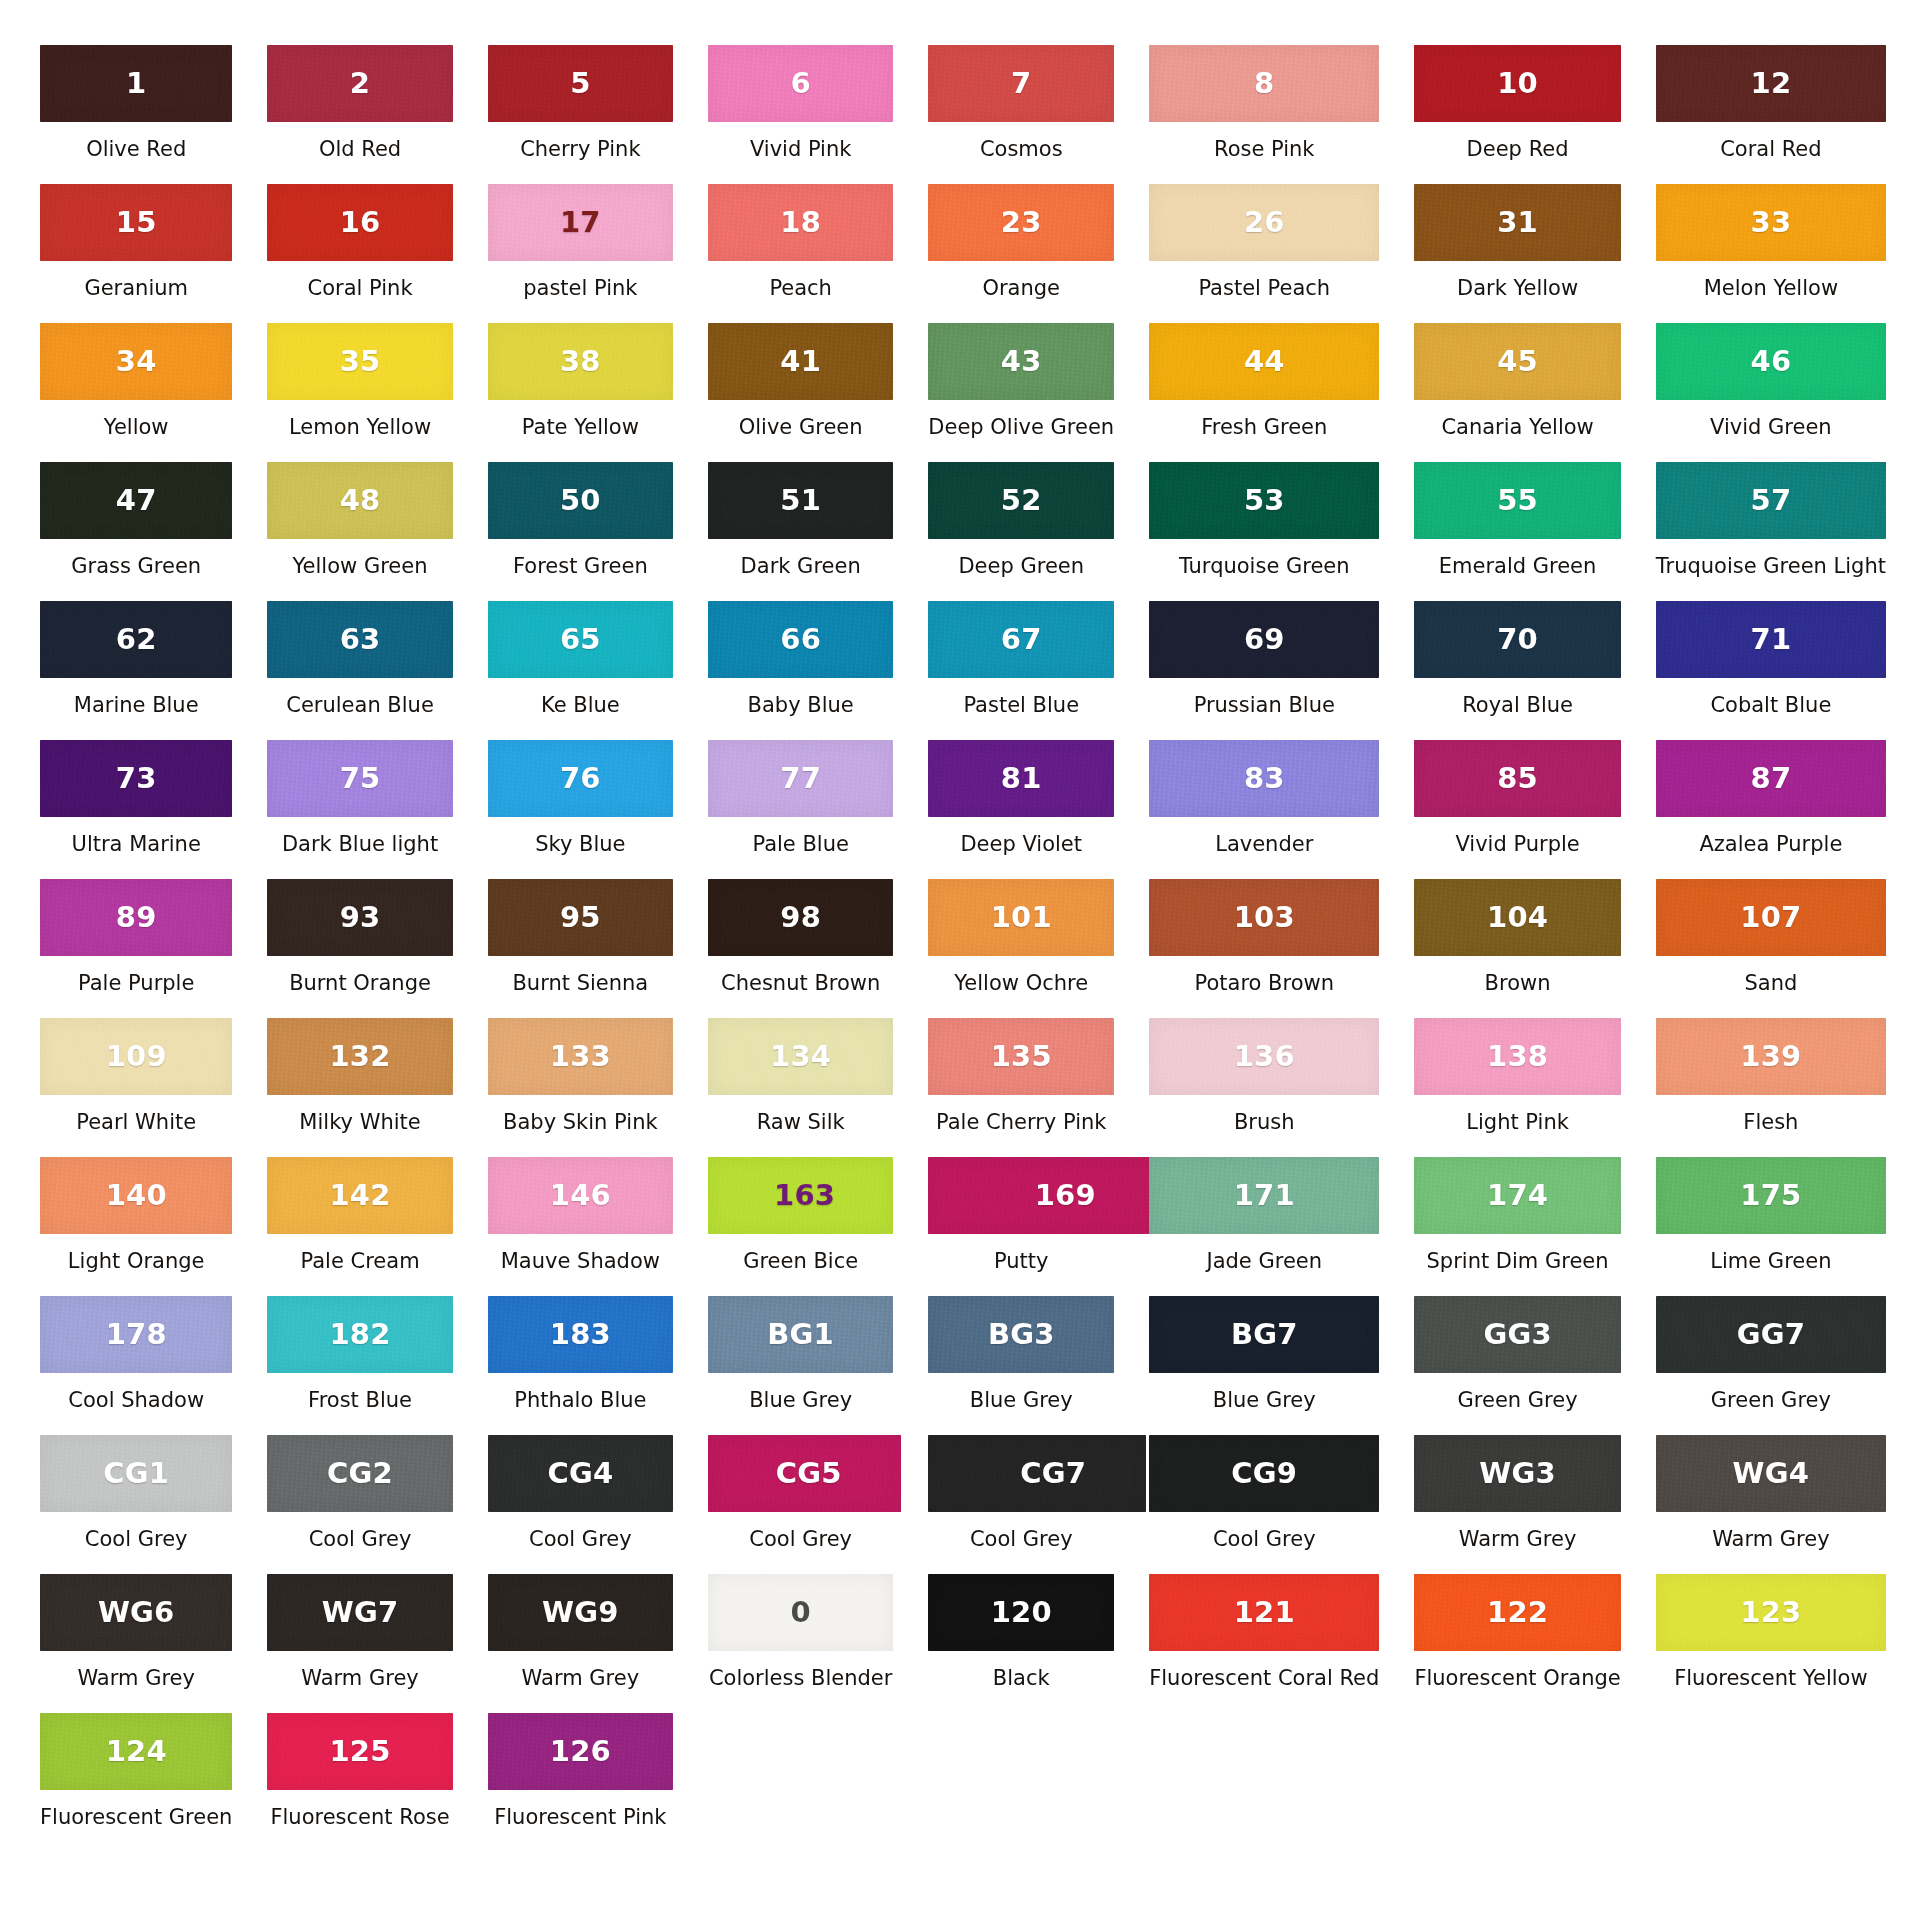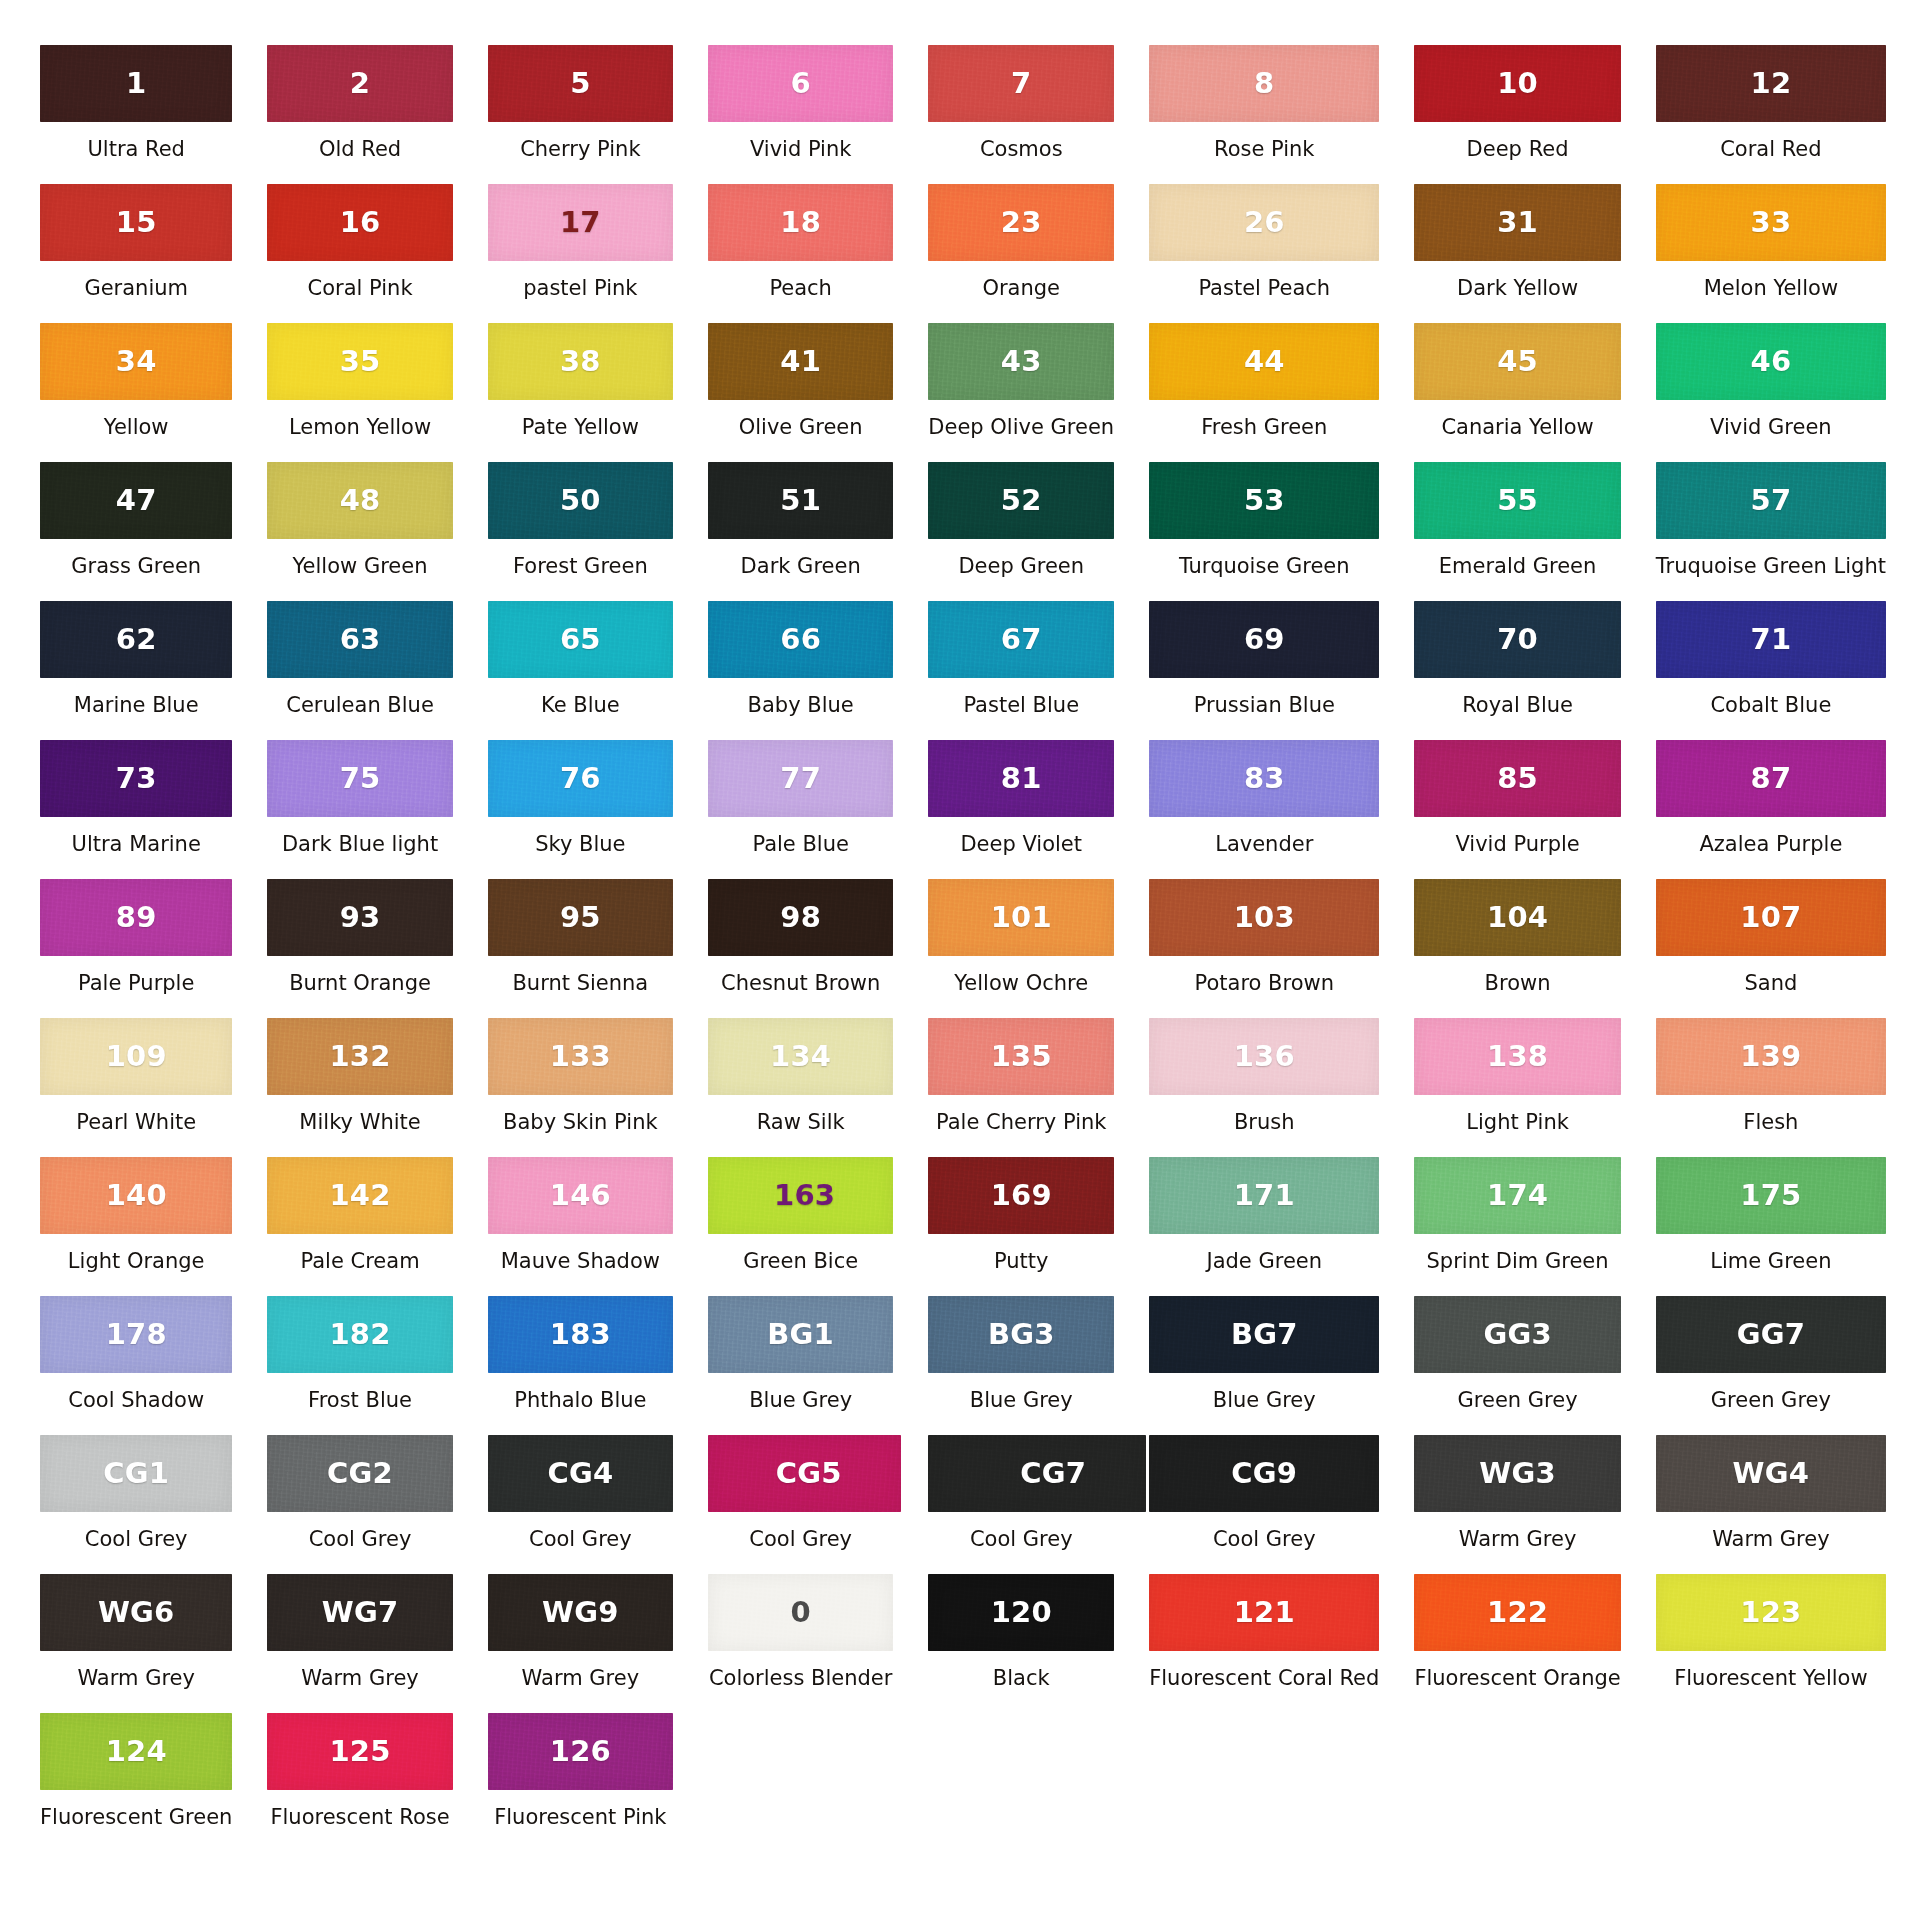--- a/index.html
+++ b/index.html
@@ -80,21 +80,21 @@
 </style>
 </head>
 <body>
 
 <div id="chart">
   <div class="swatch-grid">
       <div class="swatch-cell">
         <div class="chip" title="Wine Red" style="background-color: rgb(61, 31, 29);">
           <span class="chip-code" style="color: rgb(255, 255, 255);">1</span>
         </div>
-        <div class="swatch-label">Ultra Red</div>
+        <div class="swatch-label">Olive Red</div>
       </div>
       <div class="swatch-cell">
         <div class="chip" title="Old  Red" style="background-color: rgb(166, 43, 66);">
           <span class="chip-code" style="color: rgb(255, 255, 255);">2</span>
         </div>
         <div class="swatch-label">Old  Red</div>
       </div>
       <div class="swatch-cell">
         <div class="chip" title="Cherry Pink" style="background-color: rgb(167, 33, 39);">
           <span class="chip-code" style="color: rgb(255, 255, 255);">5</span>
@@ -485,21 +485,21 @@
         </div>
         <div class="swatch-label">Mauve Shadow</div>
       </div>
       <div class="swatch-cell">
         <div class="chip" title="Green Bice" style="background-color: rgb(183, 222, 51);">
           <span class="chip-code" style="color: #701a75; margin-left: 8px;">163</span>
         </div>
         <div class="swatch-label">Green Bice</div>
       </div>
       <div class="swatch-cell">
-        <div class="chip" title="Putty" style="background-color: #7f1d1d;">
+        <div class="chip" title="Putty" style="background-color: #be185d; padding-left: 44px;">
           <span class="chip-code" style="color: rgb(255, 255, 255);">169</span>
         </div>
         <div class="swatch-label">Putty</div>
       </div>
       <div class="swatch-cell">
         <div class="chip" title="Jade  Green" style="background-color: rgb(118, 179, 150);">
           <span class="chip-code" style="color: rgb(255, 255, 255);">171</span>
         </div>
         <div class="swatch-label">Jade  Green</div>
       </div>

